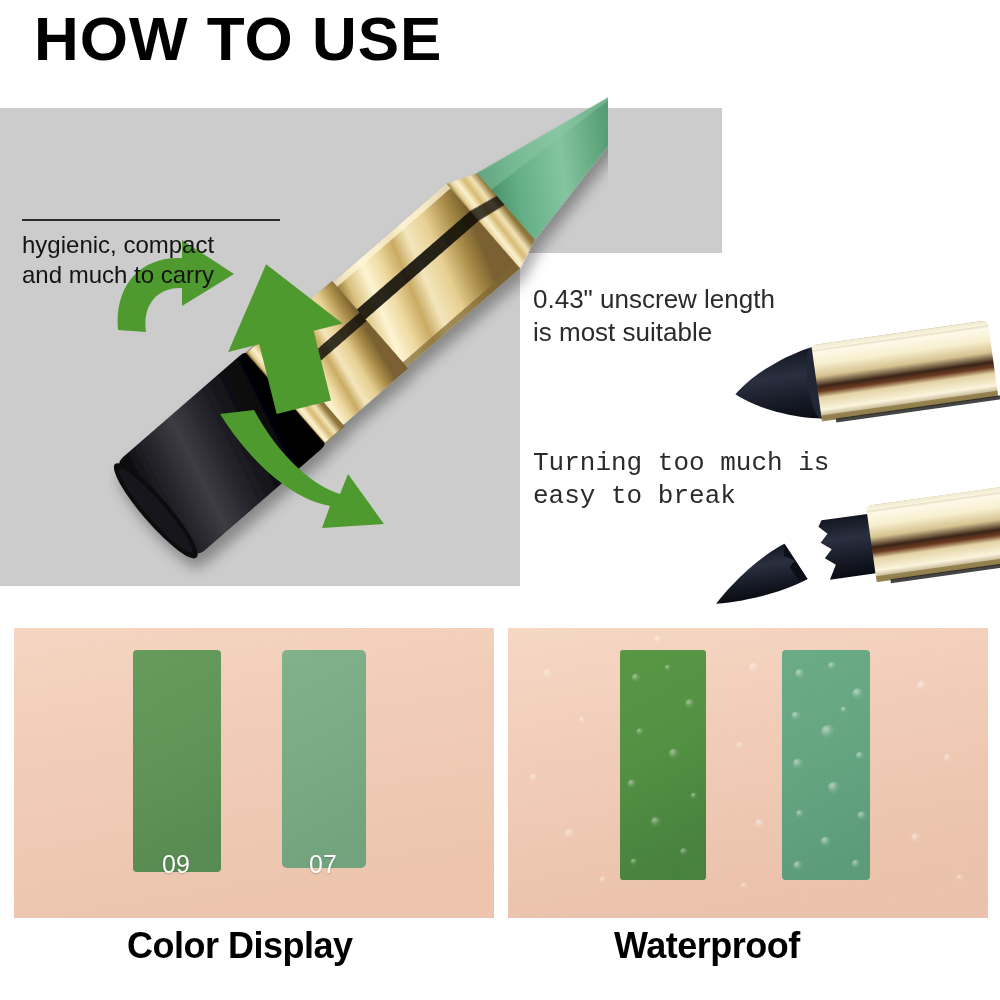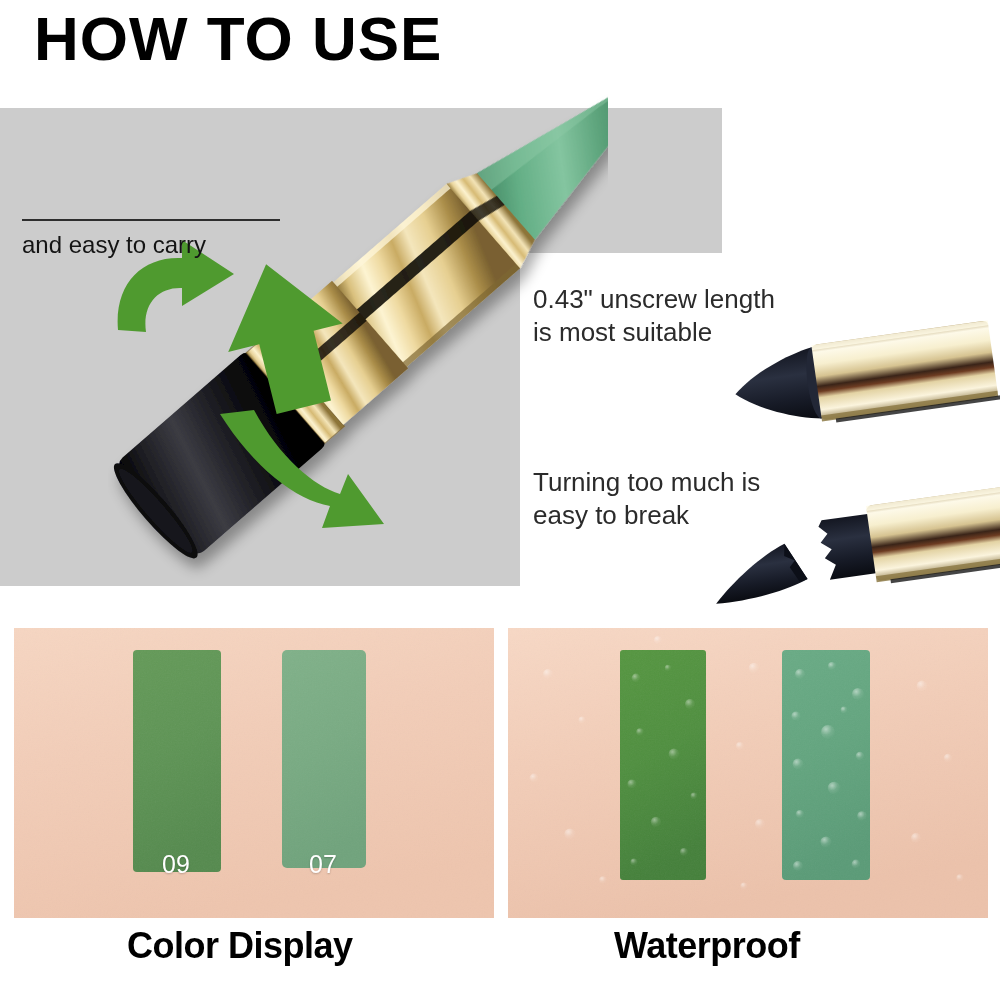--- a/index.html
+++ b/index.html
@@ -71,23 +71,22 @@
   }
   #wp-t1{
     position:absolute;left:533px;top:283px;
     font-size:26px;line-height:33px;color:#2b2b2b;
     font-family:"Liberation Sans", sans-serif;
     z-index:8;
   }
   #wp-t2{
     position:absolute;left:533px;top:447px;
     font-size:26px;line-height:33px;color:#2b2b2b;
-    font-family:Liberation Sans, sans-serif;
+    font-family:Liberation Mono, monospace;
     z-index:8;
-    margin-top:19px;
   }
   .mini-pencil{position:absolute;z-index:8;}
   #mini-1{left:720px;top:310px;width:290px;height:130px;}
   #mini-2{left:700px;top:480px;width:310px;height:140px;}
 
   
   .swatch-panel{
     position:absolute;top:628px;width:480px;height:290px;
     overflow:hidden;
   }
@@ -115,21 +114,22 @@
 
 <div id="page">
 
   <div id="title">HOW TO USE</div>
 
   <div id="gray-extend"></div>
   <div id="gray-panel"></div>
 
   <div id="rot-rule"></div>
   <div id="rot-sub">
-    <div>and easy to carry</div>
+    <div>hygienic, compact</div>
+    <div>and much to carry</div>
   </div>
 
   <svg id="pencil" viewBox="0 0 500 520">
     <defs>
       <linearGradient id="gGold" x1="0" y1="0" x2="1" y2="0.25">
         <stop offset="0%" stop-color="#8a7134"></stop>
         <stop offset="9%" stop-color="#d9c07d"></stop>
         <stop offset="22%" stop-color="#fdf4d2"></stop>
         <stop offset="34%" stop-color="#eed9a0"></stop>
         <stop offset="46%" stop-color="#c9ab63"></stop>

